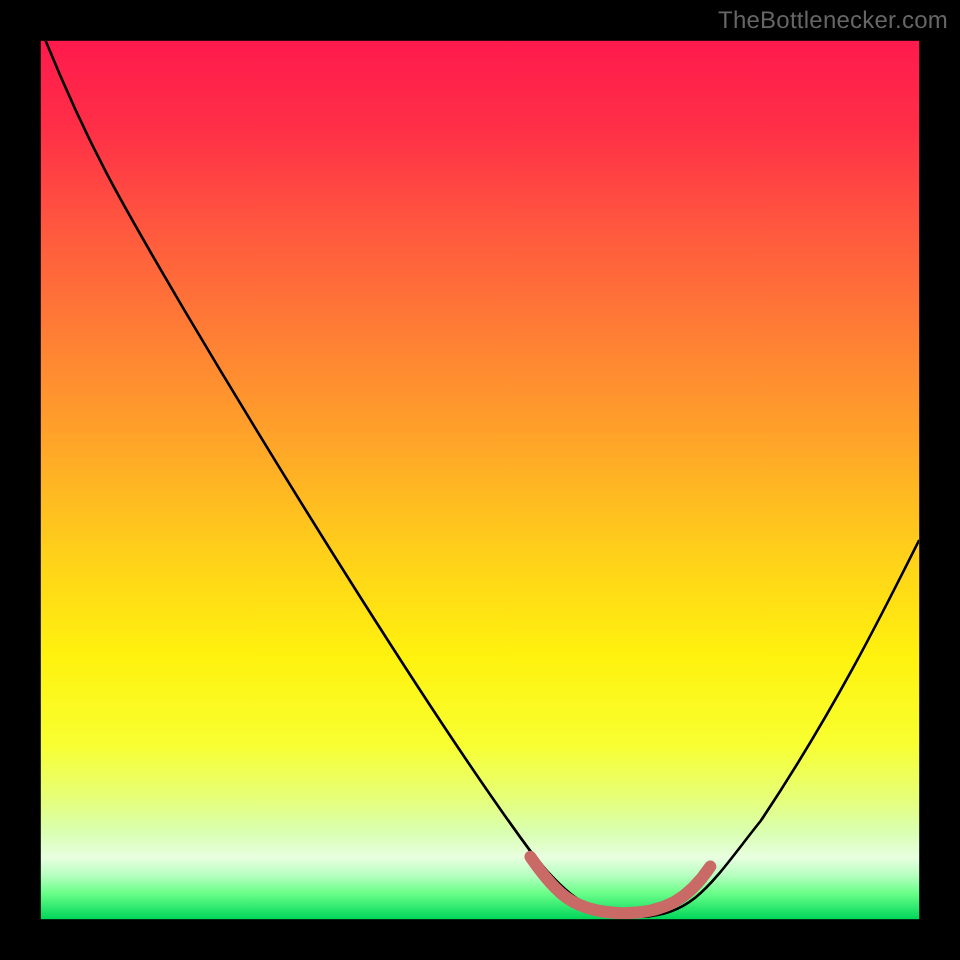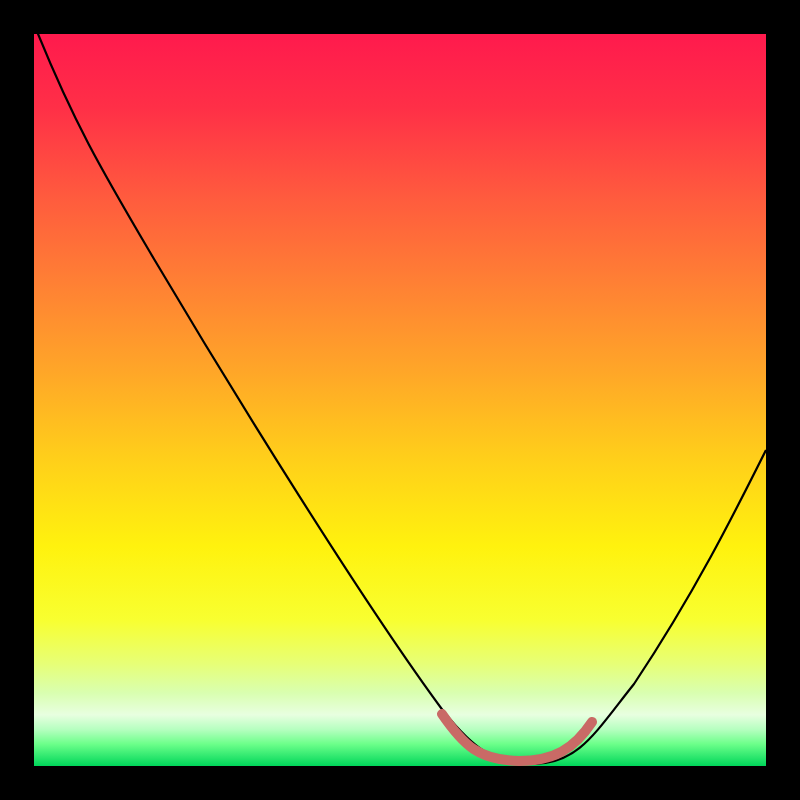--- a/index.html
+++ b/index.html
@@ -59,20 +59,21 @@
     font-size: 20px;
     letter-spacing: 0.2px;
     user-select: none;
   }
 </style>
 </head>
 <body>
 
 <div class="frame">
 
+  <div class="watermark">TheBottlenecker.com</div>
 
   <div class="plot">
     <svg viewBox="0 0 732 732" preserveAspectRatio="none">
       <path fill="none" stroke="#000" stroke-width="2.2" d="M 0 -10 C 40 90, 70 140, 120 225 C 200 360, 330 570, 410 678 C 440 715, 460 730, 500 730 C 545 729, 560 700, 600 650 C 660 560, 700 480, 732 416"></path>
       <path fill="none" stroke="#c96a66" stroke-width="10" stroke-linecap="round" d="M 408 680 C 430 712, 445 726, 485 727 C 520 727, 540 715, 558 688"></path>
     </svg>
   </div>
 
 </div>
 

